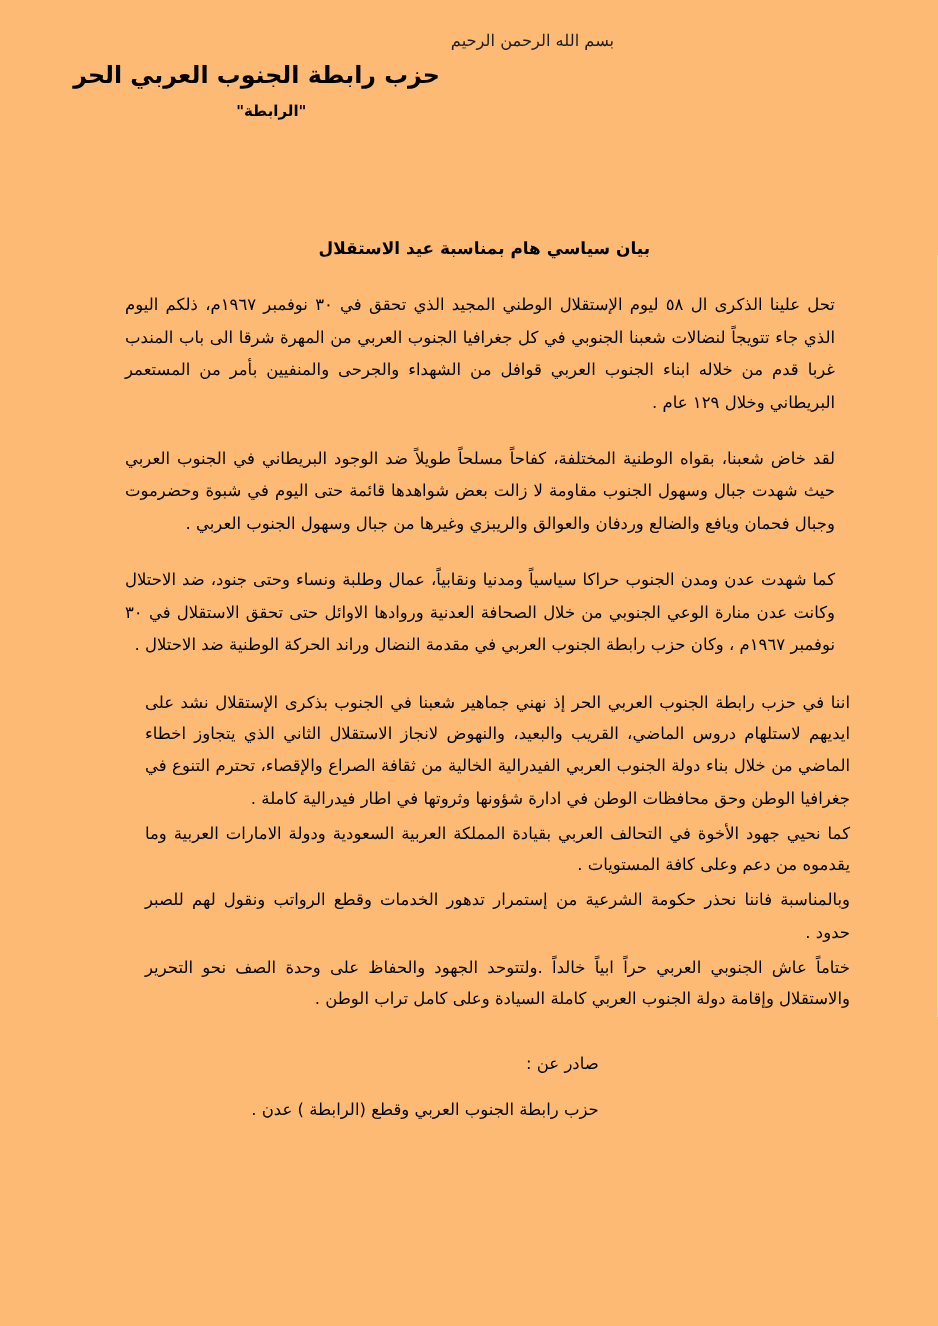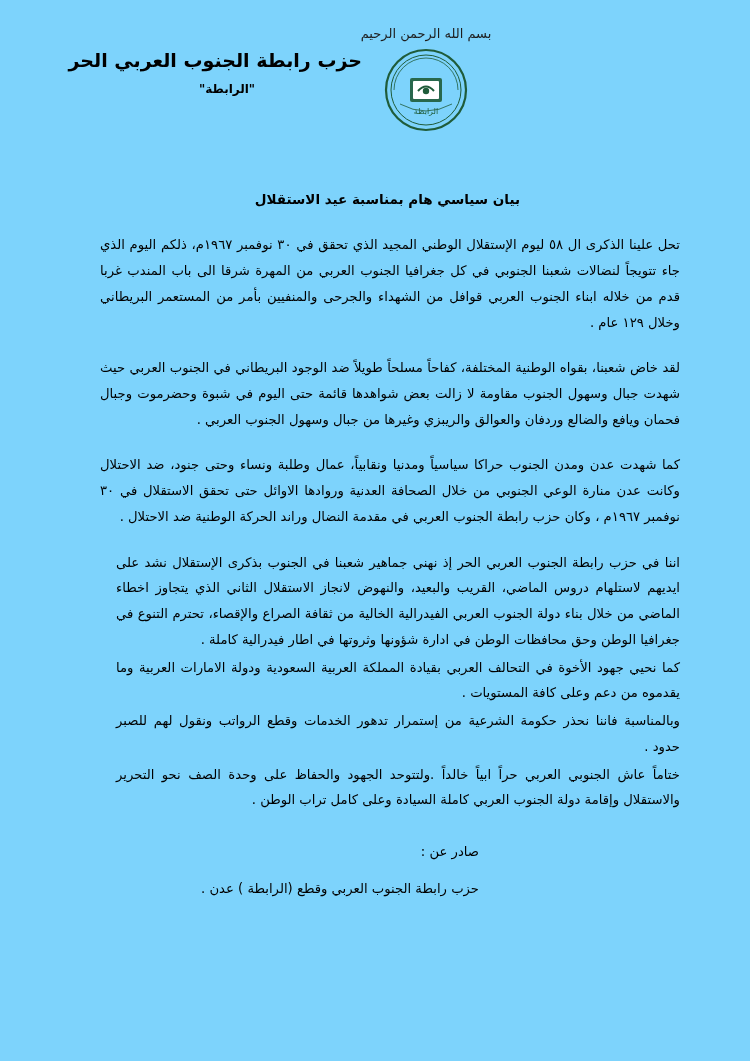--- a/index.html
+++ b/index.html
@@ -12,21 +12,21 @@
     height: 1061px;
     position: relative;
     font-family: "DejaVu Sans", "Liberation Sans", sans-serif;
     color: #000000;
     overflow: hidden;
   }
   .page {
     position: relative;
     width: 750px;
     height: 1061px;
-    background: #7dd3fc;
+    background: #fdba74;
     box-sizing: border-box;
     padding: 0;
   }
 
   
   .header {
     position: relative;
     display: flex;
     flex-direction: row;
     align-items: flex-start;
@@ -53,21 +53,21 @@
     width: 84px;
     height: 84px;
     margin: 6px auto 0 auto;
     position: relative;
   }
   .logo svg { display: block; }
 
   .title-block {
     position: absolute;
     top: 48px;
-    right: 388px;
+    right: 398px;
     text-align: center;
     width: 270px;
   }
   .party-title {
     font-size: 19px;
     font-weight: bold;
     color: #000;
     line-height: 1.35;
     white-space: nowrap;
   }
@@ -88,21 +88,21 @@
   }
   .statement-title {
     margin-top: 36px;
     margin-bottom: 20px;
     font-size: 13.5px;
     font-weight: bold;
     text-align: right;
     padding-right: 160px;
   }
   p.para {
-    margin: 0 0 20px 0;
+    margin: 0 12px 20px 0;
     text-align: justify;
     text-justify: inter-word;
   }
   p.tight {
     margin: 0 0 2px 16px;
   }
   .signature {
     margin-top: 26px;
     text-align: right;
     padding-right: 190px;
@@ -112,33 +112,20 @@
   .sig-line { margin: 11px; }
 </style>
 </head>
 <body>
 
 <div class="page">
 
   <div class="header">
     <div class="basmala-block">
       <div class="basmala">بسم الله الرحمن الرحيم</div>
-      <div class="logo">
-        <svg width="84" height="84" viewBox="0 0 84 84" xmlns="http://www.w3.org/2000/svg">
-          <circle cx="42" cy="42" r="40" fill="none" stroke="#1f5c3a" stroke-width="2.2"></circle>
-          <circle cx="42" cy="42" r="35" fill="none" stroke="#1f5c3a" stroke-width="1"></circle>
-          <path d="M10 42 A32 32 0 0 1 74 42" fill="none" stroke="#1f5c3a" stroke-width="0.8"></path>
-          <rect x="26" y="30" width="32" height="24" rx="2" fill="#1f5c3a" opacity="0.9"></rect>
-          <rect x="29" y="33" width="26" height="18" rx="1" fill="#ffffff"></rect>
-          <path d="M34 43 q8 -9 16 0" fill="none" stroke="#1f5c3a" stroke-width="2"></path>
-          <circle cx="42" cy="43" r="3.2" fill="#1f5c3a"></circle>
-          <text x="42" y="66" font-size="8" fill="#1f5c3a" text-anchor="middle" font-family="DejaVu Sans">الرابطة</text>
-          <path d="M16 56 q26 14 52 0" fill="none" stroke="#1f5c3a" stroke-width="0.8"></path>
-        </svg>
-      </div>
     </div>
 
     <div class="title-block">
       <div class="party-title">حزب رابطة الجنوب العربي الحر</div>
       <div class="party-sub">"الرابطة"</div>
     </div>
   </div>
 
   <div class="content">
 

